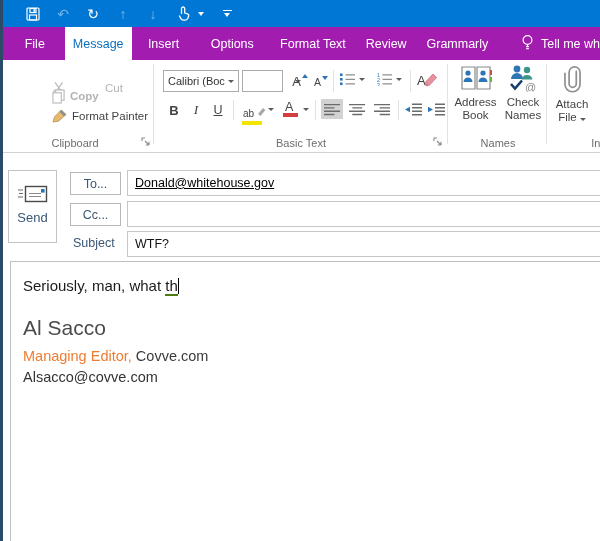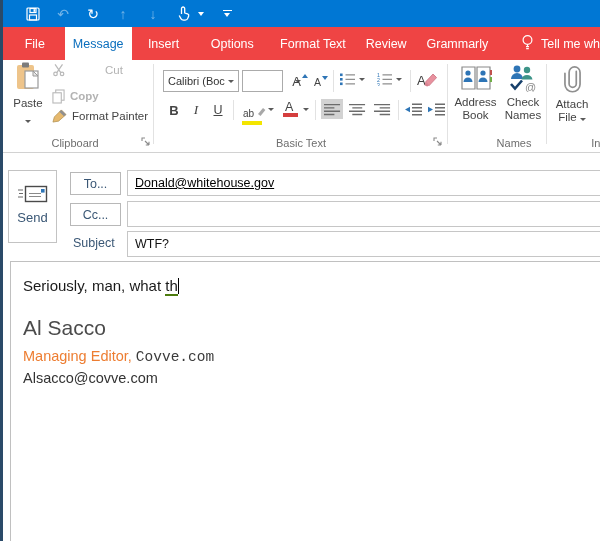--- a/index.html
+++ b/index.html
@@ -11,21 +11,21 @@
   
   .titlebar { position:absolute; left:0; top:0; width:600px; height:27px; background:#0077d4; display:flex; align-items:center; padding-left:25px; gap:14px; }
   .qat-btn { display:flex; align-items:center; justify-content:center; width:16px; height:18px; color:#fff; font-size:14px; line-height:1; }
   .qat-btn.dim { opacity:.45; }
   .qat-caret { width:8px; margin-left:-8px; }
   .caret-w { width:0; height:0; border-left:3.5px solid transparent; border-right:3.5px solid transparent; border-top:4px solid #fff; display:inline-block; }
   .customize { display:flex; flex-direction:column; align-items:center; gap:2px; }
   .customize .bar { width:9px; height:1.5px; background:#fff; }
 
   
-  .tabbar { position:absolute; left:0; top:27px; width:600px; height:33px; background:#ef4444; display:flex; align-items:stretch; padding-left:14px; font-size:12.5px; }
+  .tabbar { position:absolute; left:0; top:27px; width:600px; height:33px; background:#a21caf; display:flex; align-items:stretch; padding-left:14px; font-size:12.5px; }
   .tab { color:#fff; display:flex; align-items:center; justify-content:center; cursor:default; }
   .tab.selected { background:#fff; color:#0a6ebd; }
   .t-file{width:42px;} .t-message{width:68px; margin-left:9px;} .t-insert{width:64px;} .t-options{width:75px;} .t-review{width:60px;} .t-grammarly{width:84px;}
   .tellme { display:flex; align-items:center; gap:7px; color:#fff; margin-left:22px; white-space:nowrap; }
 
   
   .ribbon { position:absolute; left:0; top:60px; width:600px; height:93px; background:#fff; border-bottom:1px solid #d2d2d2; font-size:11.5px; color:#444; }
   .vsep { position:absolute; top:4px; height:80px; width:1px; background:#e2e2e2; }
   .grp-label { position:absolute; bottom:3px; text-align:center; font-size:11px; color:#6e6e6e; }
   .dlg { position:absolute; bottom:5px; width:10px; height:10px; }
@@ -68,21 +68,21 @@
   .subject-lbl { position:absolute; left:73px; top:82px; color:#3a5775; }
 
   
   .mailbody { position:absolute; left:10px; top:261px; width:590px; height:280px; background:#fff; border-top:1px solid #c0c0c0; border-left:1px solid #c0c0c0; padding:15px 0 0 12px; }
   .msgline { font-size:15px; color:#1a1a1a; }
   .missp { border-bottom:2px solid #4d7c0f; }
   .cursor { display:inline-block; width:1.5px; height:16px; background:#000; vertical-align:-3px; }
   .sig-name { margin-top:22px; font-size:21px; color:#4b4b4b; }
   .sig-role-line { margin-top:8px; font-size:14.5px; }
   .sig-role { color:#ed7d31;text-align:center; }
-  .sig-company { color:#3b3b3b;font-family:Liberation Mono, monospace; }
+  .sig-company { color:#3b3b3b; }
   .sig-email { margin-top:5px; font-size:14.5px; color:#333; }
   .logo-box { margin-top:17px; width:111px; height:125px; background:#f7f7f7; text-align:center; }
   .logo-word { font-size:26px; color:#3d3d3d; letter-spacing:2.5px; margin-top:-4px; }
 </style>
 </head>
 <body>
 
 <div class="window">
 
   <div class="titlebar">
@@ -128,31 +128,21 @@
             <circle cx="6.5" cy="6" r="4.4"></circle>
             <path d="M5 12.6 h3 M5.2 14.6 h2.6 M6.5 10.4 v1.6"></path>
           </svg>
       </span>
       <span>Tell me wh</span>
     </div>
   </div>
 
   <div class="ribbon">
 
-    <div class="paste-btn">
-      <svg width="28" height="30" viewBox="0 0 28 30">
-        <rect x="3" y="3" width="17" height="24" rx="2" fill="#eec48a" stroke="#caa express5e" stroke-width="0"></rect>
-        <rect x="8" y="0.5" width="7" height="5" rx="1" fill="#7c7c7c"></rect>
-        <rect x="11" y="9" width="13" height="17" fill="#fff" stroke="#9a9a9a" stroke-width="1.2"></rect>
-        <path d="M19 9 l5 5 h-5 z" fill="#e6e6e6" stroke="#9a9a9a" stroke-width="1"></path>
-      </svg>
-      <div class="lbl">Paste</div>
-      <div style="margin-top:4px;"><span class="caret-d"></span></div>
-    </div>
-    <div class="rbn-row disabled" style="top:1px;gap:39px;">
+    <div class="rbn-row disabled" style="top:19px;gap:39px;">
       <svg width="14" height="14" viewBox="0 0 16 16">
           <g stroke="#b9b9b9" stroke-width="1.4" fill="none">
             <circle cx="4" cy="12.5" r="2"></circle>
             <circle cx="11.5" cy="12.5" r="2"></circle>
             <path d="M5.5 11 L12 1.5 M10 11 L3.5 1.5"></path>
           </g>
         </svg>
       <span>Cut</span>
     </div>
     <div class="rbn-row disabled" style="top:27px;font-weight:bold;">
@@ -330,21 +320,21 @@
           </g>
         <g fill="#3d9488">
             <circle cx="19" cy="6" r="3.2"></circle>
             <path d="M13.5 15.5 a5.6 5.6 0 0 1 11 0 z"></path>
           </g>
         <path d="M3 20 l4 4.5 l7 -8" fill="none" stroke="#17406b" stroke-width="2.6"></path>
         <text x="17" y="27" font-size="11" fill="#8a8a8a">@</text>
       </svg>
       <span>Check Names</span>
     </div>
-    <div class="grp-label" style="left:464px; width:100px;">Names</div>
+    <div class="grp-label" style="left:448px; width:100px;">Names</div>
 
     <div class="vsep" style="left:546px;"></div>
 
     <div class="big-btn" style="left:551px; width:42px;">
       <svg width="17" height="30" viewBox="0 0 18 30">
           <path d="M13 7 v13 a3.8 3.8 0 0 1 -7.6 0 V8 a5.8 5.8 0 0 1 11.6 0 v12.5 a8 8 0 0 1 -16 0 V9" fill="none" stroke="#8f8f8f" stroke-width="1.8" stroke-linecap="round"></path>
         </svg>
       <span>Attach File</span><span class="caret-d" style="margin-left:3px;"></span>
     </div>
     <div class="big-btn" style="left:596px; width:44px;">

